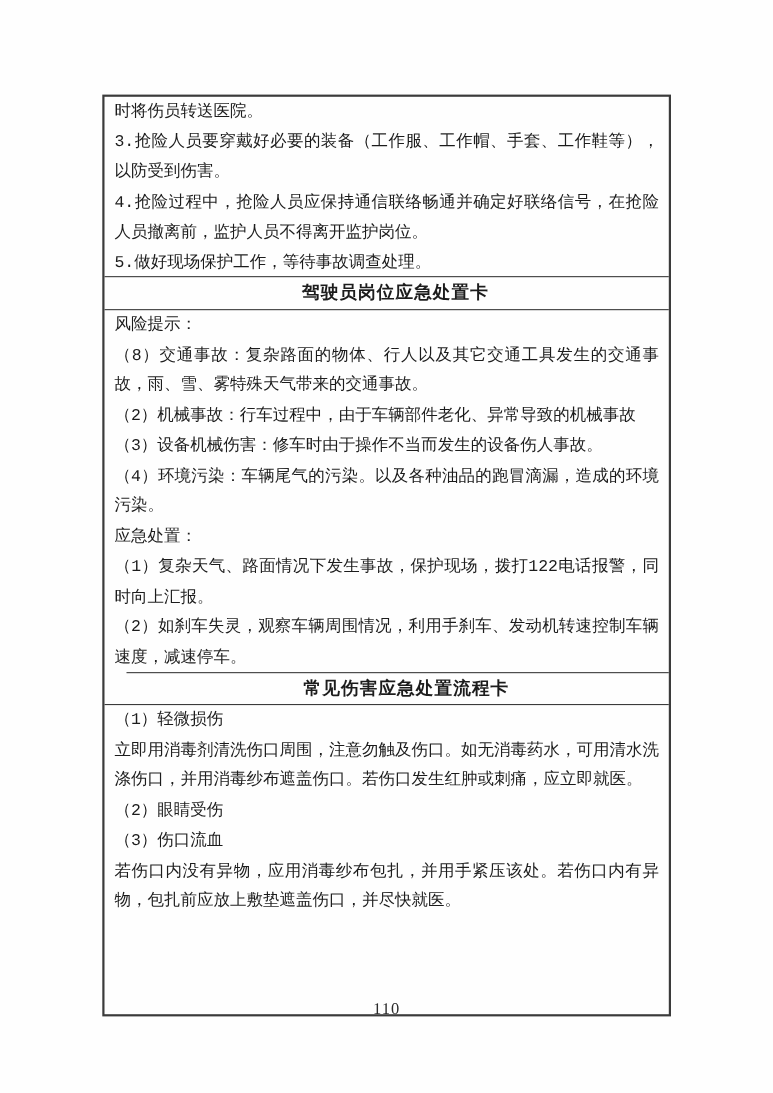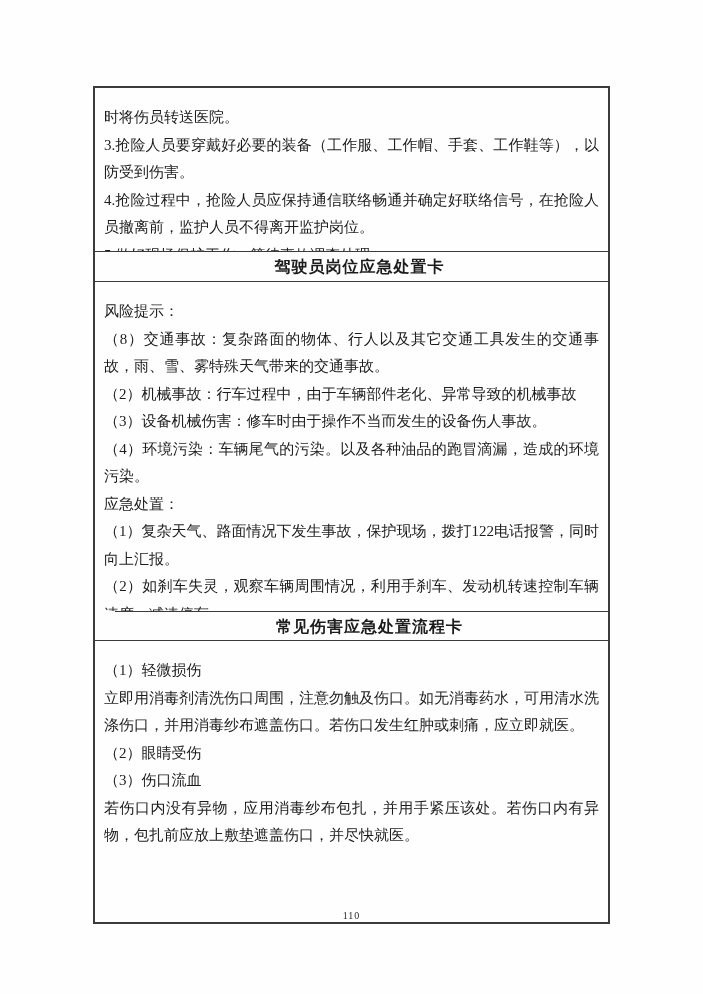--- a/index.html
+++ b/index.html
@@ -27,25 +27,26 @@
   }
   .row {
     box-sizing: border-box;
     overflow: hidden;
     padding-left: 16px;
   }
   .row + .row {
     border-top: 1px solid #3b3b3b;
   }
   .row.body {
-    padding: 16px 9px;
+    padding: 0 9px;
     font-size: 15px;
     line-height: 27.5px;
     text-align: justify;
     text-justify: inter-character;
+    font-family: Liberation Mono, monospace;
   }
   .row.body p {
     margin: 0;
     padding: 0;
   }
   .row.head {
     font-size: 16px;
     font-weight: bold;
     text-align: center;
     letter-spacing: 1px;
@@ -54,21 +55,21 @@
   .row.head.h2 { height: 29px; line-height: 29px; margin-left: 20px; }
   .row.s1 { height: 163px; }
   .row.s2 { height: 330px; }
   .row.s3 { height: 282px; }
   .page-number {
     position: absolute;
     left: 93px;
     top: 910px;
     width: 517px;
     text-align: center;
-    font-size: 10px;
+    font-size: 15px;
     color: #2a2a2a;
     letter-spacing: 1px;
   }
 </style>
 </head>
 <body>
 
 <div class="sheet">
 
   <div class="doc-table">

